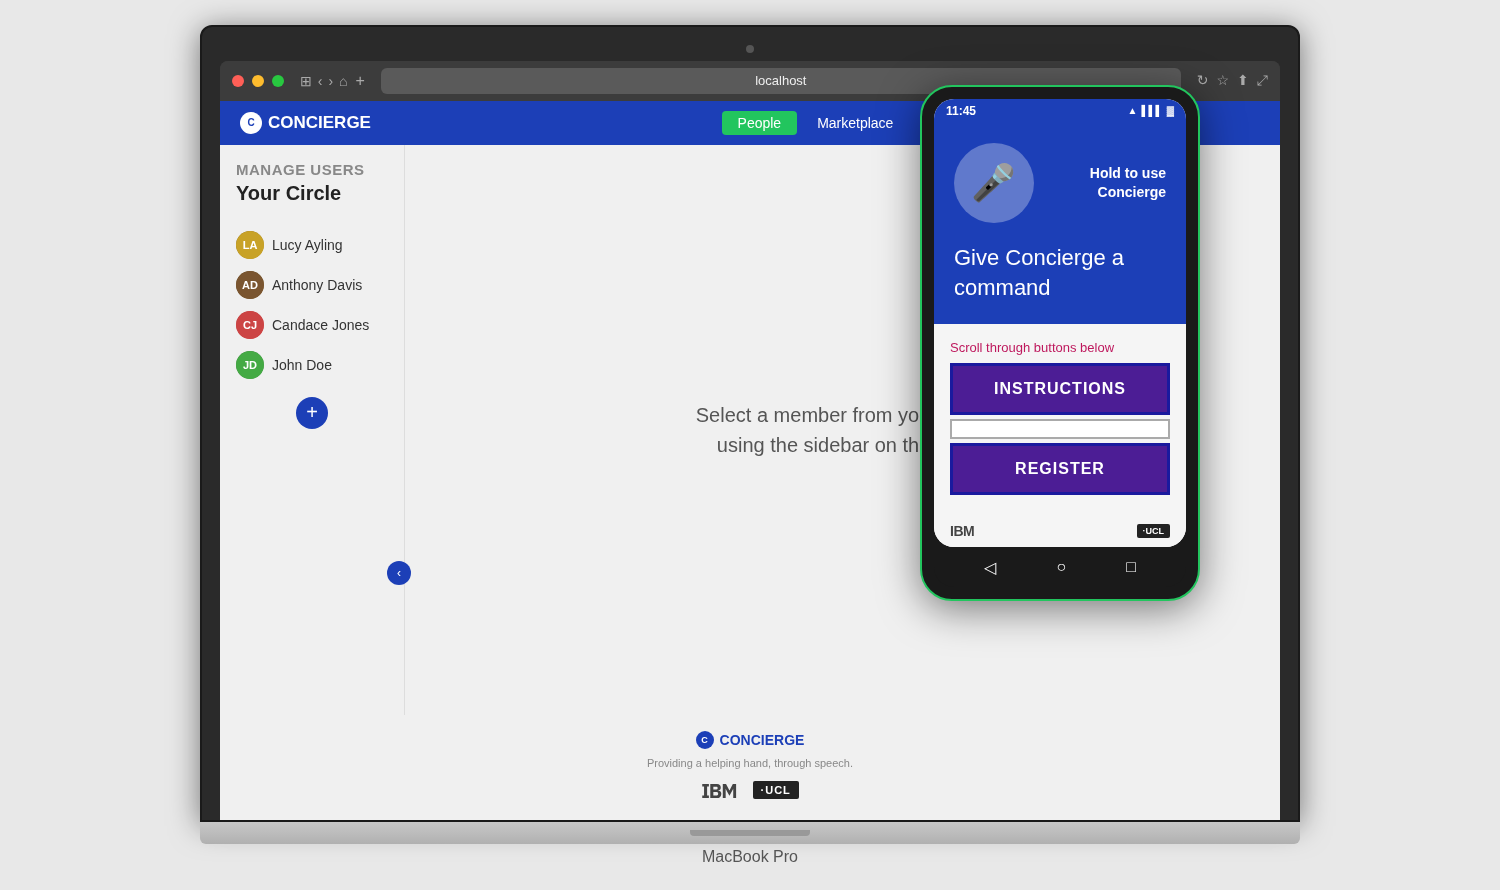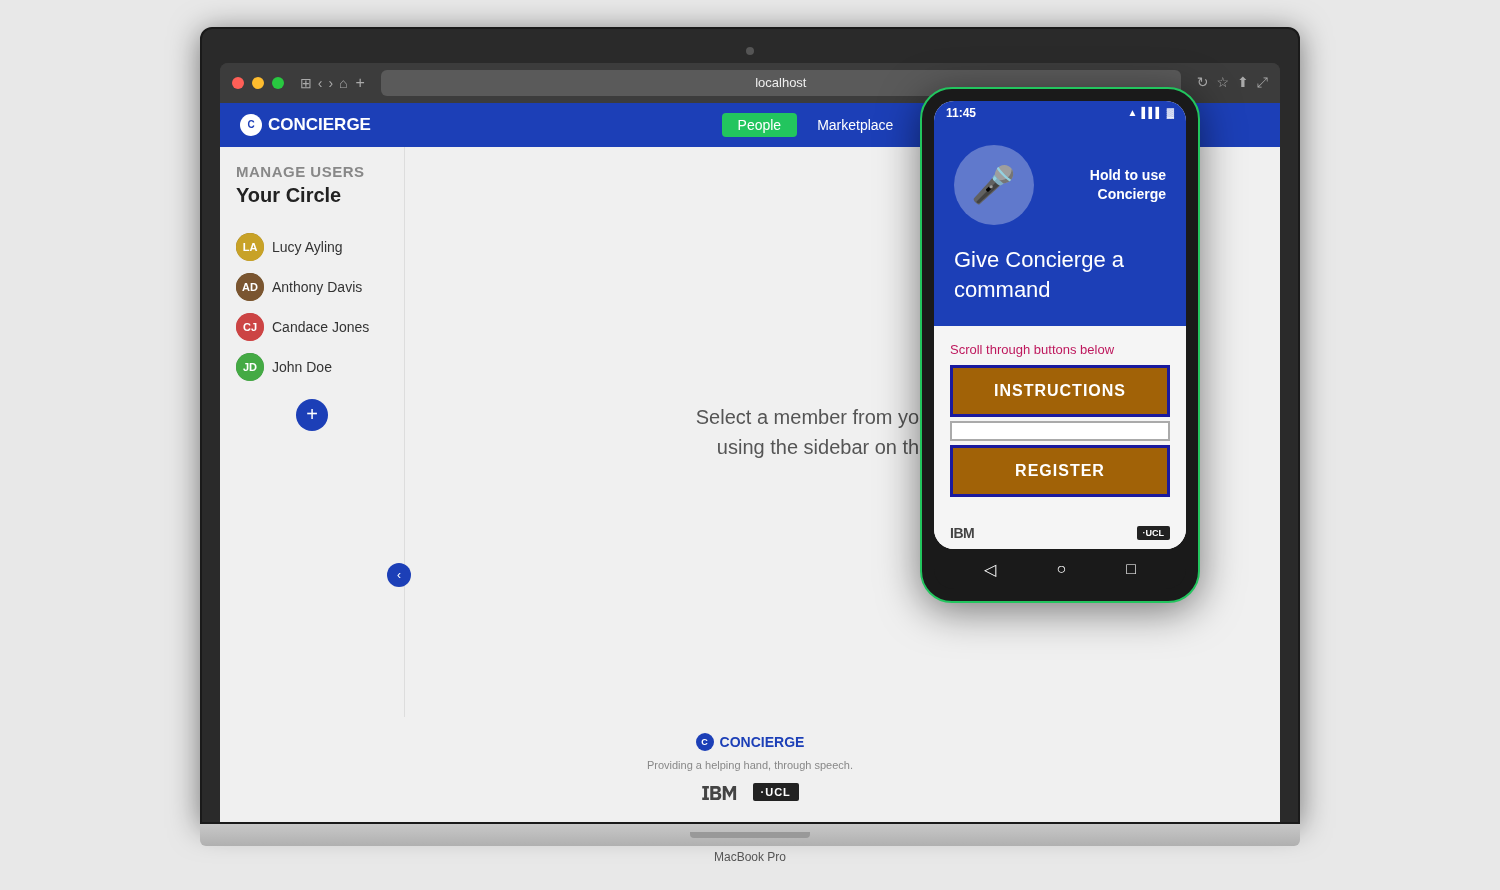--- a/index.html
+++ b/index.html
@@ -333,21 +333,21 @@
 
     .macbook-notch {
       width: 120px;
       height: 6px;
       background: #999;
       border-radius: 0 0 4px 4px;
     }
 
     .macbook-label {
       text-align: left;
-      font-size: 12px;
+      font-size: 16px;
       color: #555;
       margin-top: 4px;
     }
 
     
     .phone {
       position: absolute;
       right: 160px;
       top: 50px;
       width: 280px;
@@ -440,21 +440,21 @@
       font-size: 13px;
       color: #be185d;
       margin-bottom: 8px;
       text-align: left;
     }
 
     .phone-button {
       display: block;
       width: 100%;
       padding: 14px;
-      background: #a16207;
+      background: #4c1d95;
       color: #fff;
       font-size: 16px;
       font-weight: 700;
       text-align: center;
       border: 3px solid #1a1a9e;
       cursor: pointer;
       letter-spacing: 1px;
       margin-bottom: 4px;
     }
 

